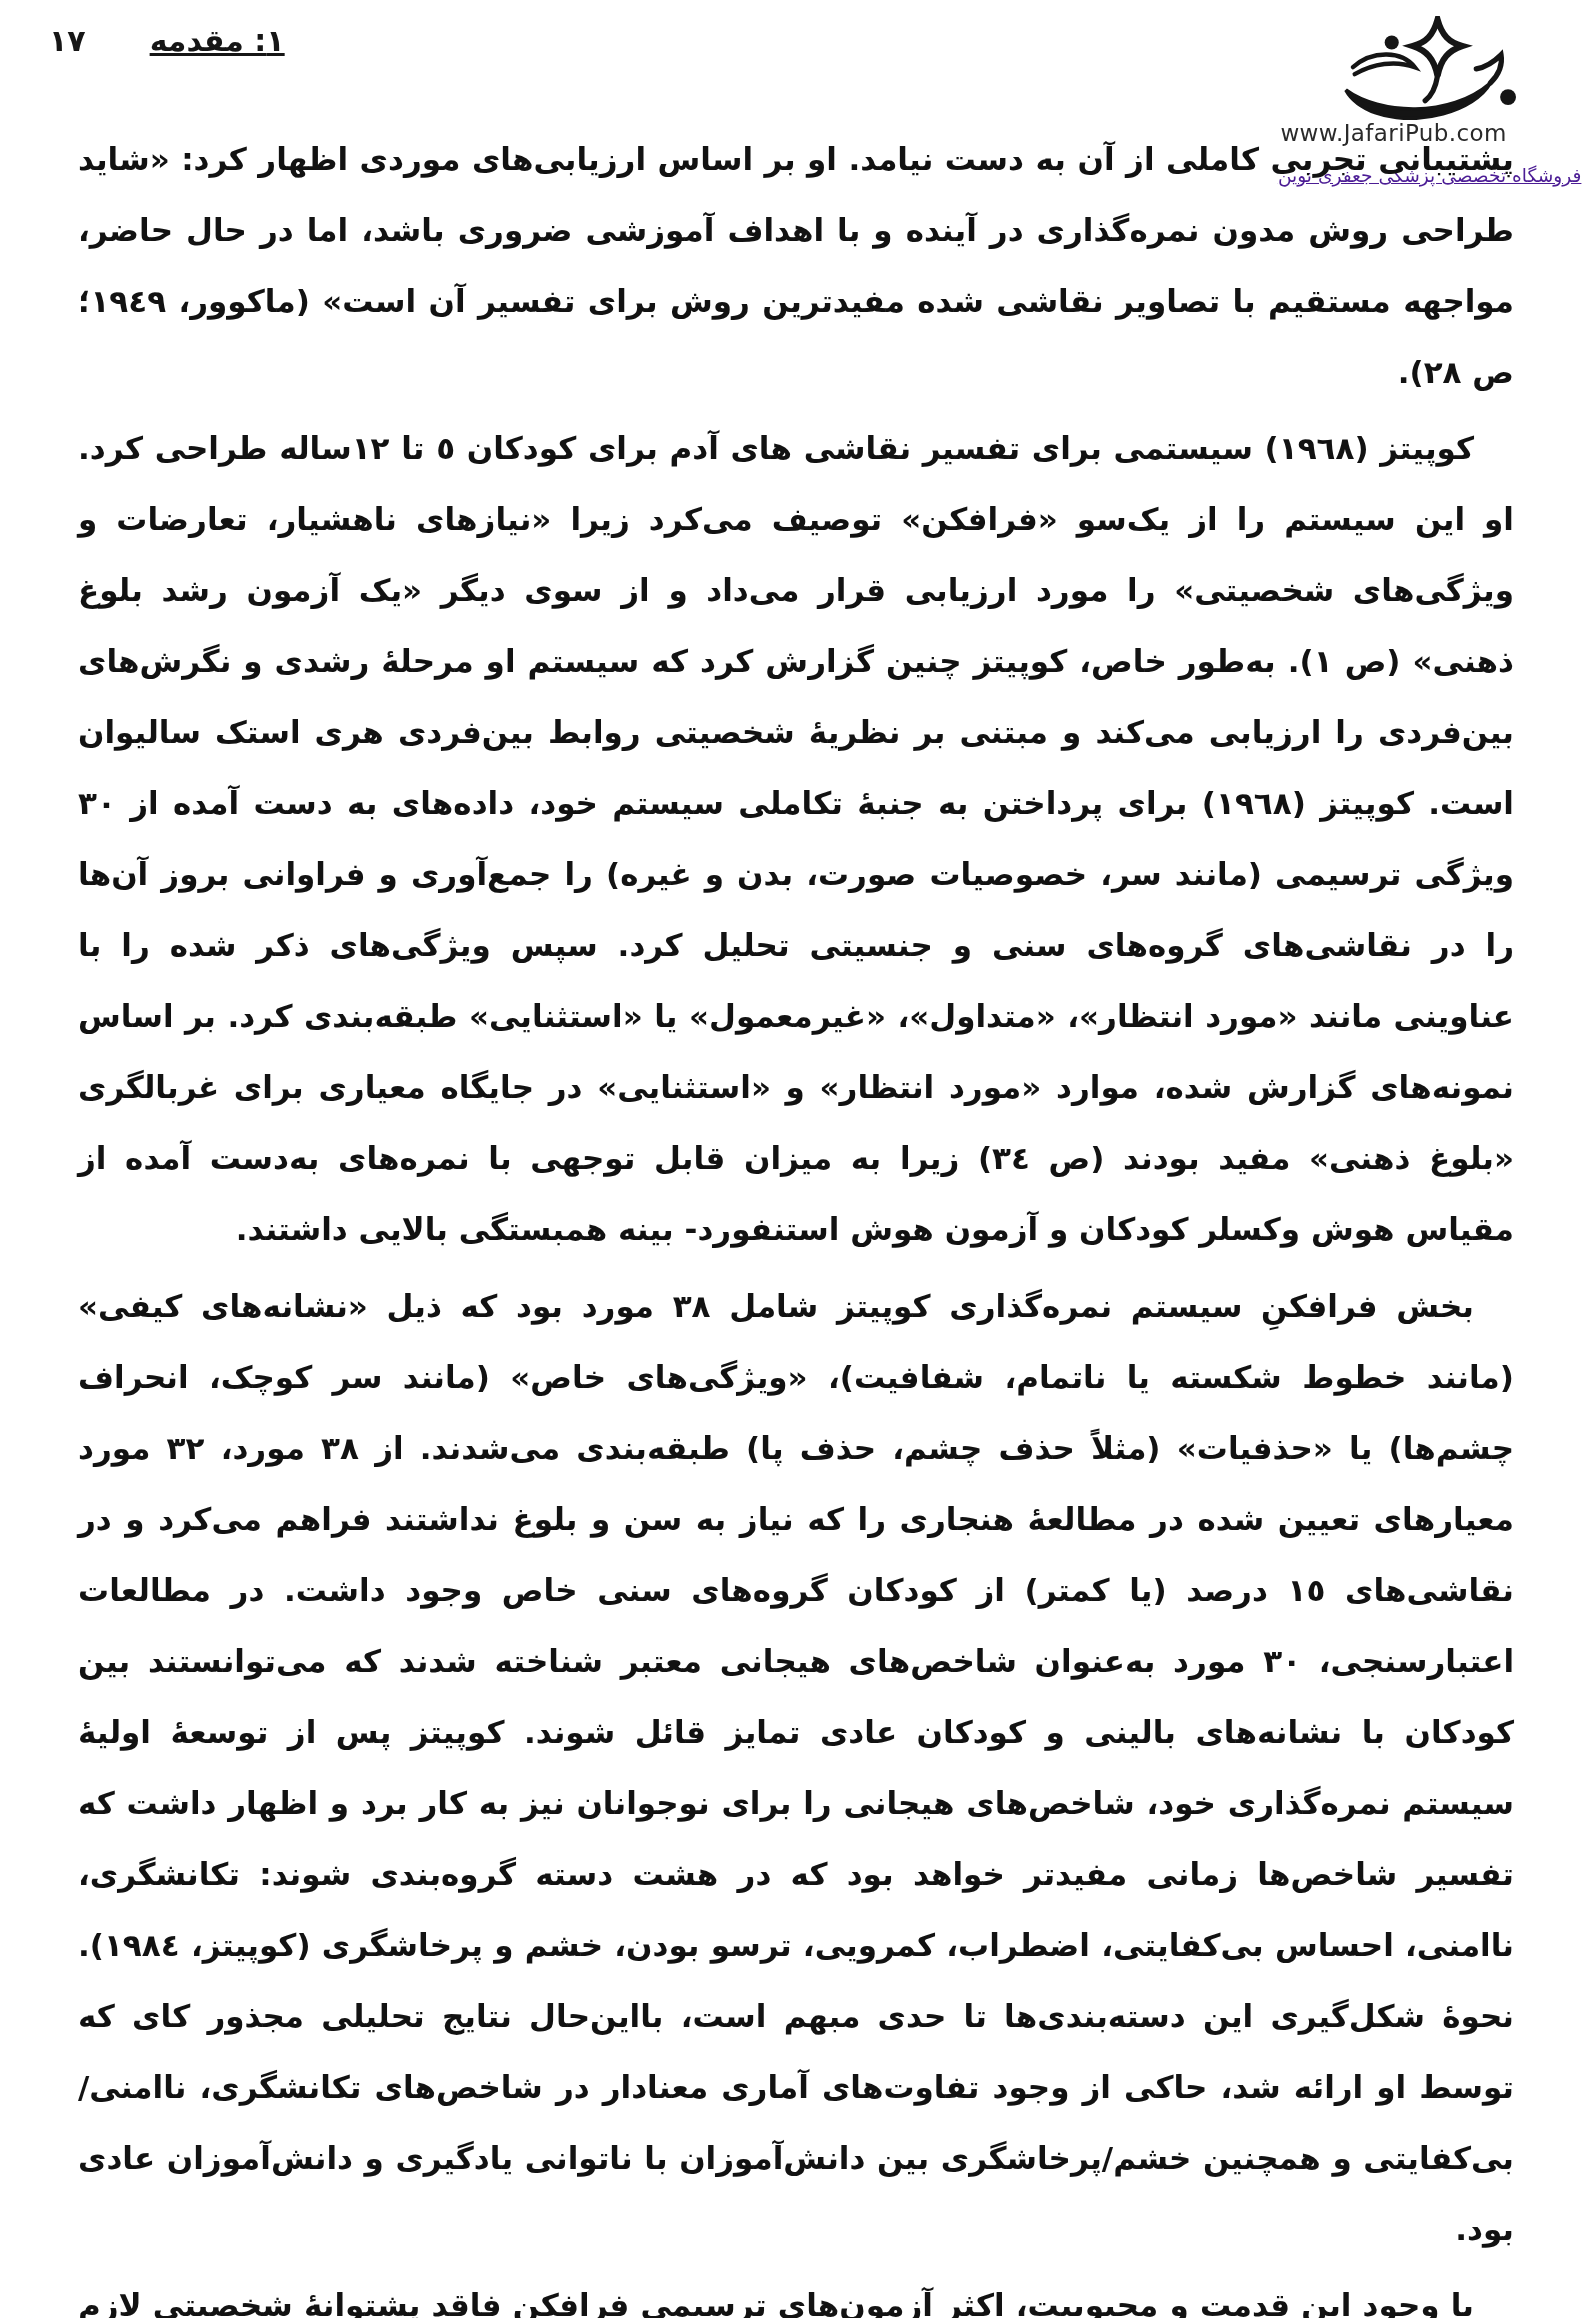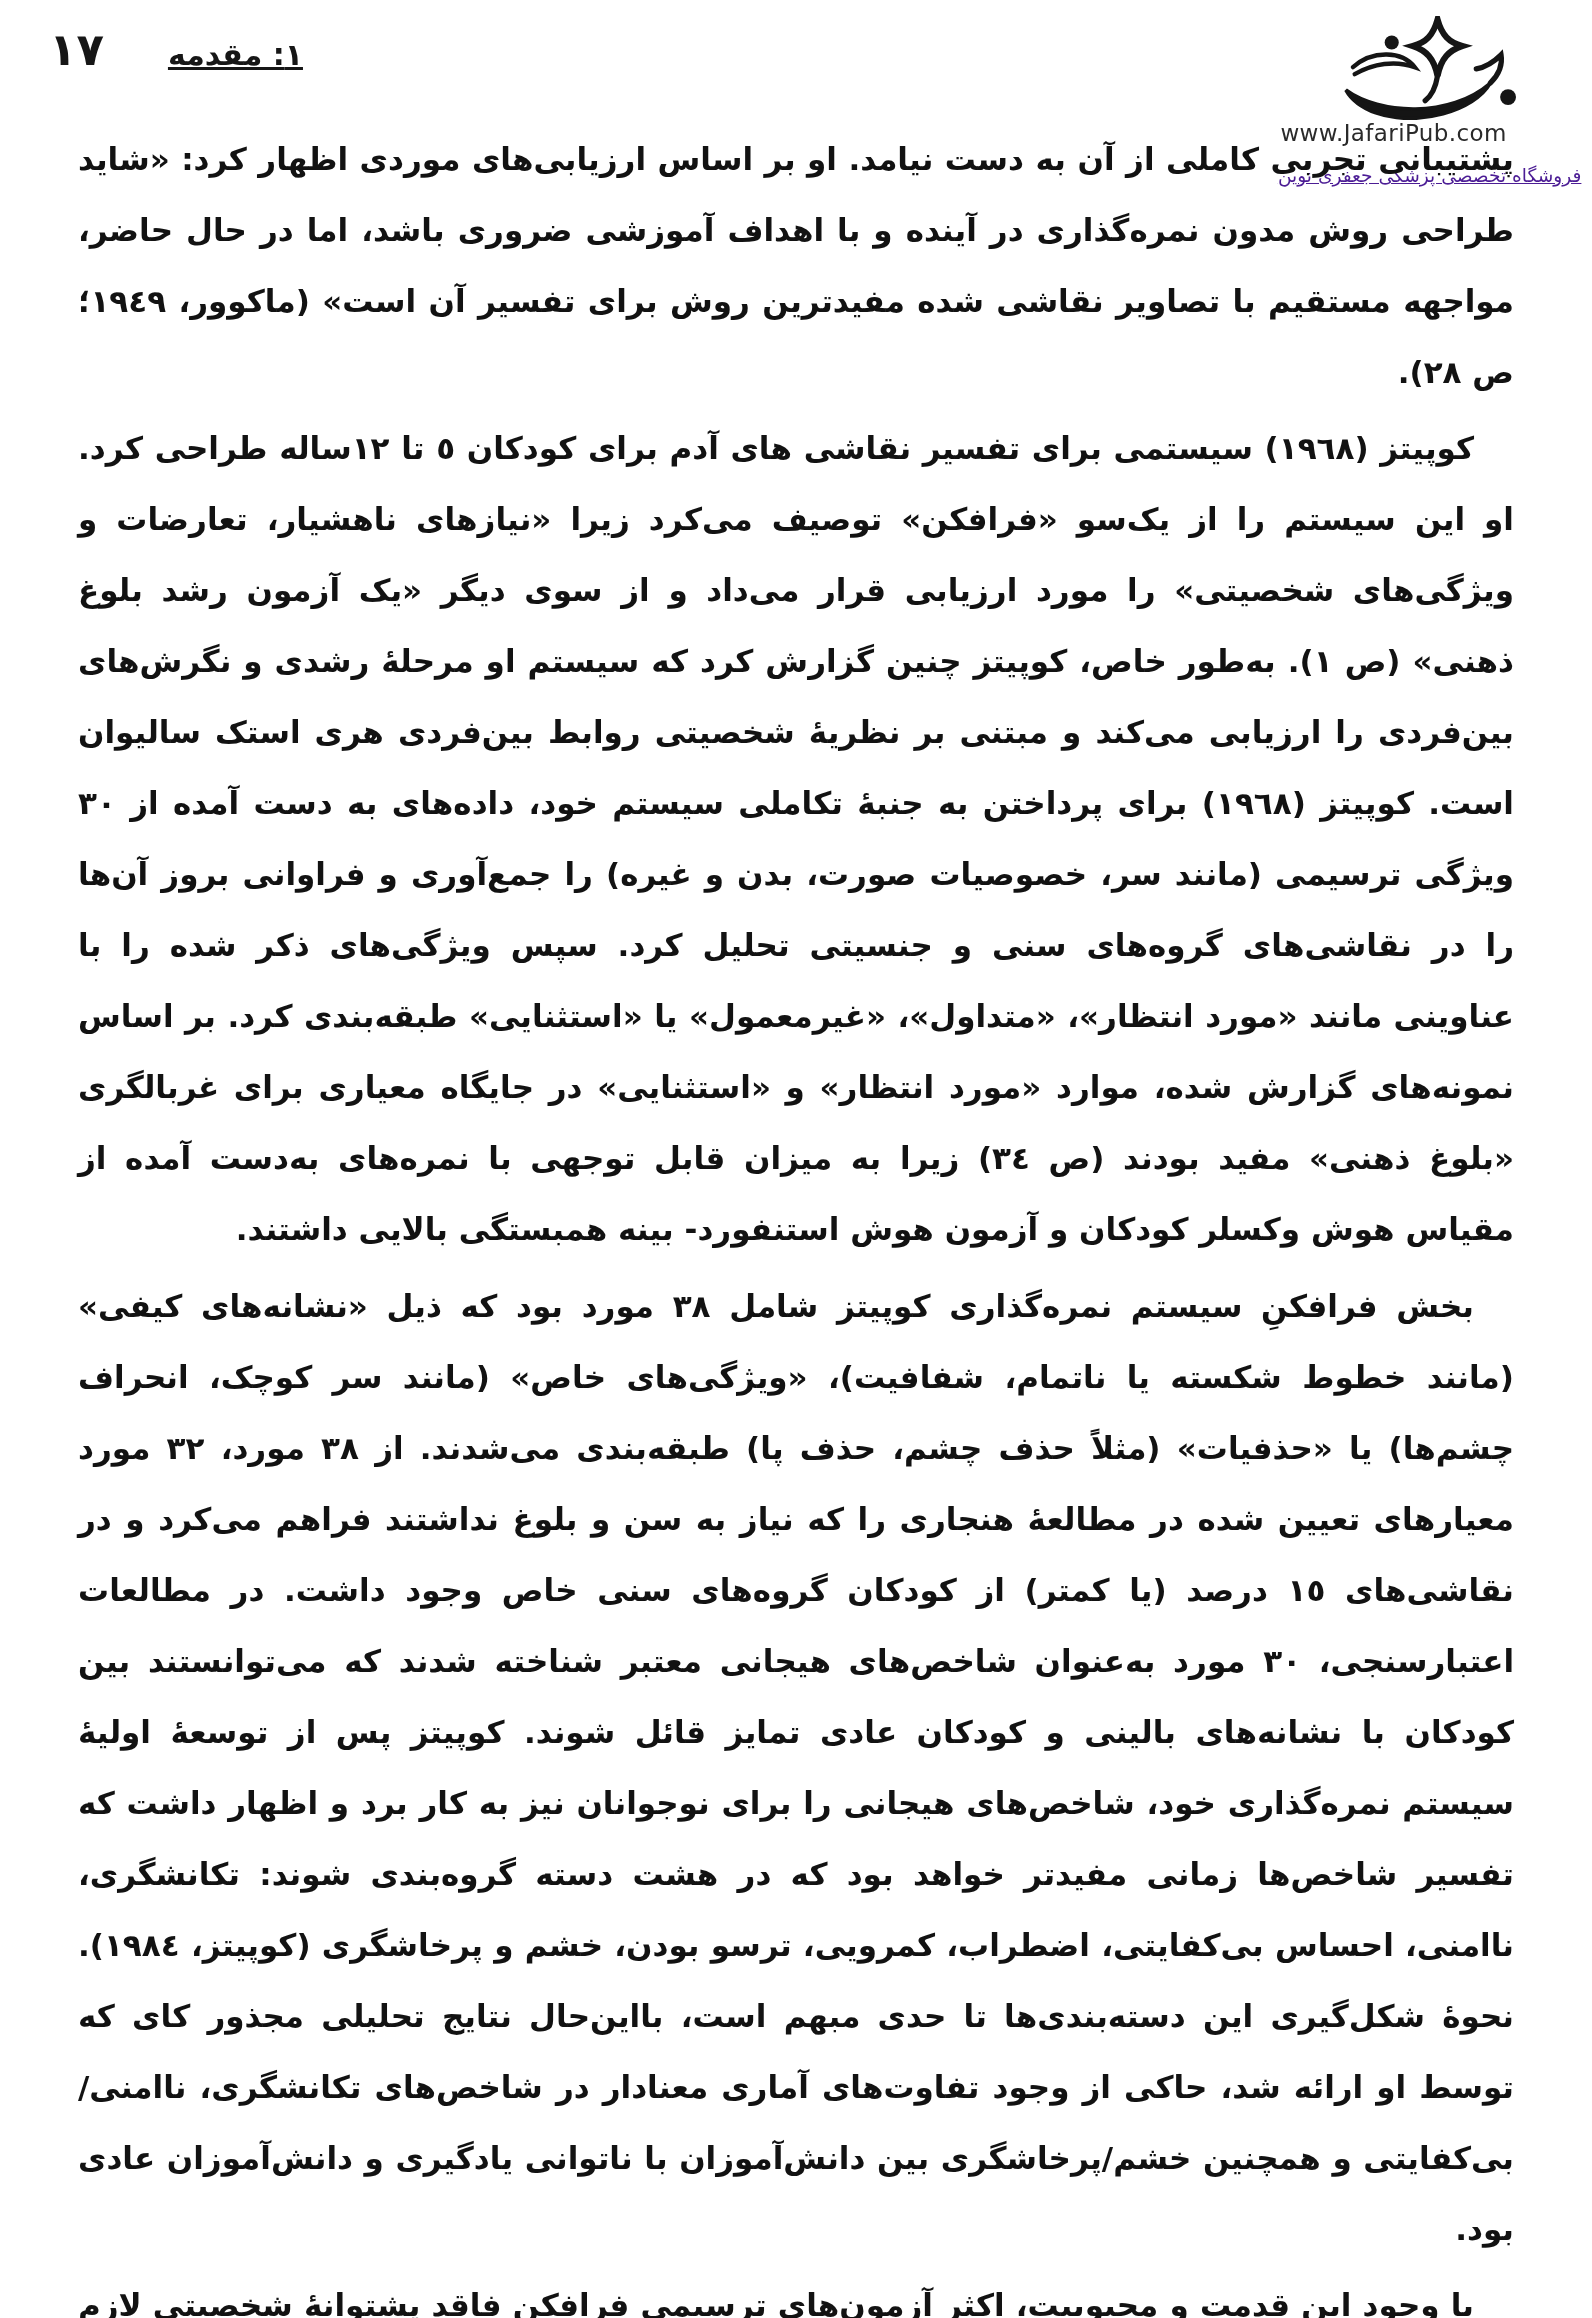--- a/index.html
+++ b/index.html
@@ -22,21 +22,21 @@
     direction: rtl;
     gap: 64px;
     align-items: baseline;
     font-size: 32px;
     font-weight: 600;
     letter-spacing: 0.4px;
     color: #161616;
     z-index: 3;
   }
   .running-header .chapter { font-size: 30px; text-decoration: underline; }
-  .running-header .pagenum { font-size: 45px; }
+  .running-header .pagenum { font-size: 30px; }
 
   
   .logo-block {
     position: absolute;
     top: 16px;
     right: 10.6px;
     width: 301px;
     text-align: left;
     z-index: 1;
     color: #1c1c1c;

